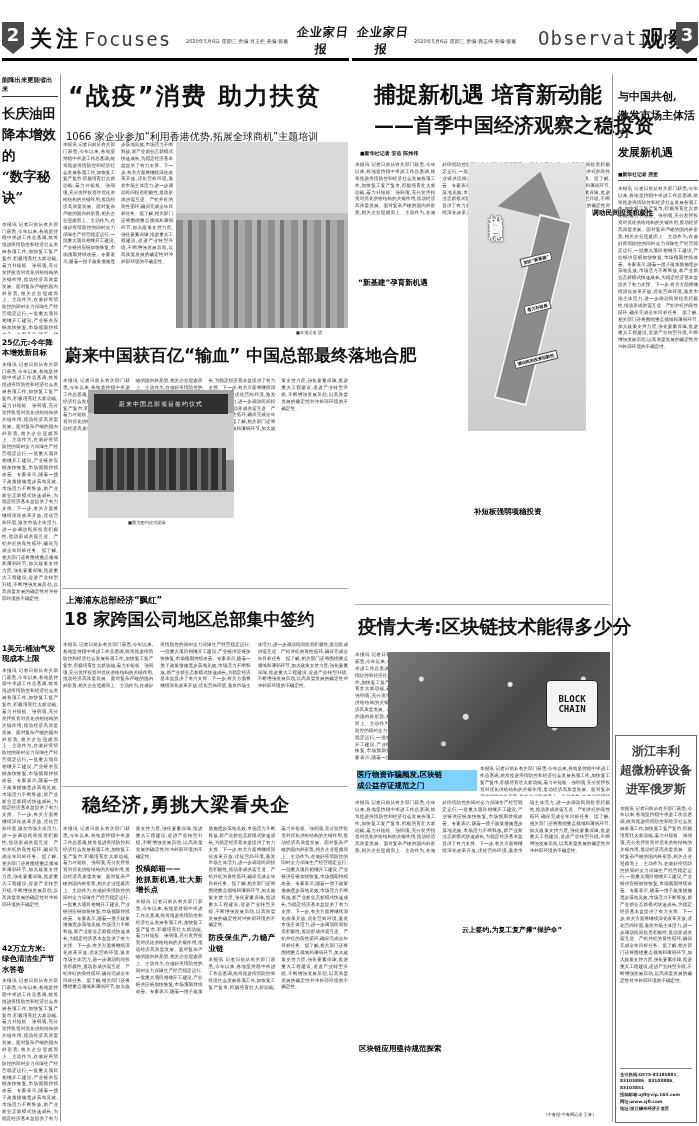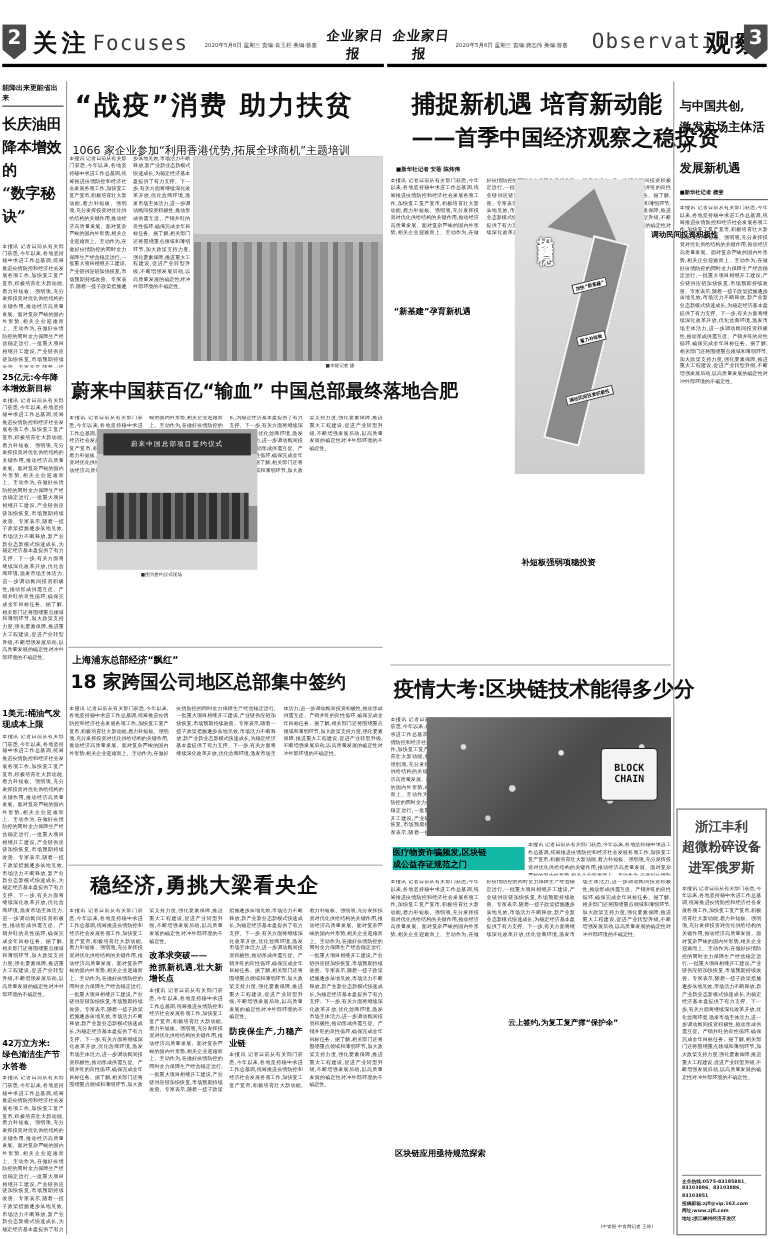--- a/index.html
+++ b/index.html
@@ -121,21 +121,21 @@
 
     <div class="abs kicker" style="left:66px;top:595px;text-align:right;">上海浦东总部经济“飘红”</div>
     <div class="abs" style="left:64px;top:608px;font-size:17px;font-weight:bold;white-space:nowrap;">18 家跨国公司地区总部集中签约</div>
     <div class="abs body-sm cols3" style="left:63px;top:642px;width:285px;height:138px;">本报讯 记者日前从有关部门获悉,今年以来,各地坚持稳中求进工作总基调,统筹推进疫情防控和经济社会发展各项工作,加快复工复产复市,积极培育壮大新动能,着力补短板、强弱项,充分发挥投资对优化供给结构的关键作用,推动经济高质量发展。面对复杂严峻的国内外形势,相关企业迎难而上、主动作为,在做好疫情防控的同时全力保障生产经营稳定运行,一批重大项目相继开工建设,产业链供应链加快恢复,市场预期持续改善。专家表示,随着一揽子政策措施逐步落地见效,市场活力不断释放,新产业新业态新模式快速成长,为稳定经济基本盘提供了有力支撑。下一步,有关方面将继续深化改革开放,优化营商环境,激发市场主体活力,进一步调动民间投资积极性,推动形成供需互促、产销并旺的良性循环,确保完成全年目标任务。据了解,相关部门还将围绕重点领域和薄弱环节,加大政策支持力度,强化要素保障,推进重大工程建设,促进产业转型升级,不断增强发展后劲,以高质量发展的确定性对冲外部环境的不确定性。</div>
     <div class="abs hline" style="left:62px;top:786px;width:286px;"></div>
 
     <div class="abs" style="left:82px;top:792px;font-size:19px;font-weight:bold;letter-spacing:1px;white-space:nowrap;">稳经济,勇挑大梁看央企</div>
     <div class="abs body-sm cols4" style="left:63px;top:826px;width:285px;height:296px;">
       <span>本报讯 记者日前从有关部门获悉,今年以来,各地坚持稳中求进工作总基调,统筹推进疫情防控和经济社会发展各项工作,加快复工复产复市,积极培育壮大新动能,着力补短板、强弱项,充分发挥投资对优化供给结构的关键作用,推动经济高质量发展。面对复杂严峻的国内外形势,相关企业迎难而上、主动作为,在做好疫情防控的同时全力保障生产经营稳定运行,一批重大项目相继开工建设,产业链供应链加快恢复,市场预期持续改善。专家表示,随着一揽子政策措施逐步落地见效,市场活力不断释放,新产业新业态新模式快速成长,为稳定经济基本盘提供了有力支撑。下一步,有关方面将继续深化改革开放,优化营商环境,激发市场主体活力,进一步调动民间投资积极性,推动形成供需互促、产销并旺的良性循环,确保完成全年目标任务。据了解,相关部门还将围绕重点领域和薄弱环节,加大政策支持力度,强化要素保障,推进重大工程建设,促进产业转型升级,不断增强发展后劲,以高质量发展的确定性对冲外部环境的不确定性。</span>
       <div class="sub-bold">
-        <div>改革求突破——</div>
+        <div>投稿邮箱——</div>
         <div>抢抓新机遇,壮大新增长点</div>
       </div>
       <span>本报讯 记者日前从有关部门获悉,今年以来,各地坚持稳中求进工作总基调,统筹推进疫情防控和经济社会发展各项工作,加快复工复产复市,积极培育壮大新动能,着力补短板、强弱项,充分发挥投资对优化供给结构的关键作用,推动经济高质量发展。面对复杂严峻的国内外形势,相关企业迎难而上、主动作为,在做好疫情防控的同时全力保障生产经营稳定运行,一批重大项目相继开工建设,产业链供应链加快恢复,市场预期持续改善。专家表示,随着一揽子政策措施逐步落地见效,市场活力不断释放,新产业新业态新模式快速成长,为稳定经济基本盘提供了有力支撑。下一步,有关方面将继续深化改革开放,优化营商环境,激发市场主体活力,进一步调动民间投资积极性,推动形成供需互促、产销并旺的良性循环,确保完成全年目标任务。据了解,相关部门还将围绕重点领域和薄弱环节,加大政策支持力度,强化要素保障,推进重大工程建设,促进产业转型升级,不断增强发展后劲,以高质量发展的确定性对冲外部环境的不确定性。</span>
       <div class="sub-bold">防疫保生产,力稳产业链</div>
       <span>本报讯 记者日前从有关部门获悉,今年以来,各地坚持稳中求进工作总基调,统筹推进疫情防控和经济社会发展各项工作,加快复工复产复市,积极培育壮大新动能,着力补短板、强弱项,充分发挥投资对优化供给结构的关键作用,推动经济高质量发展。面对复杂严峻的国内外形势,相关企业迎难而上、主动作为,在做好疫情防控的同时全力保障生产经营稳定运行,一批重大项目相继开工建设,产业链供应链加快恢复,市场预期持续改善。专家表示,随着一揽子政策措施逐步落地见效,市场活力不断释放,新产业新业态新模式快速成长,为稳定经济基本盘提供了有力支撑。下一步,有关方面将继续深化改革开放,优化营商环境,激发市场主体活力,进一步调动民间投资积极性,推动形成供需互促、产销并旺的良性循环,确保完成全年目标任务。据了解,相关部门还将围绕重点领域和薄弱环节,加大政策支持力度,强化要素保障,推进重大工程建设,促进产业转型升级,不断增强发展后劲,以高质量发展的确定性对冲外部环境的不确定性。</span>
     </div>
   </div>
 
   <div class="abs" style="left:350px;top:0;width:349px;height:1126px;">
 
@@ -169,21 +169,21 @@
     <div class="abs sub-bold" style="left:122px;top:503px;background:#fff;padding:0 2px;">补短板强弱项稳投资</div>
     <div class="abs sub-bold" style="left:240px;top:205px;background:#fff;padding:0 2px;font-size:6.8px;">调动民间投资积极性</div>
 
     <div class="abs hline" style="left:5px;top:604px;width:255px;"></div>
 
     <div class="abs" style="left:8px;top:614px;font-size:19px;font-weight:bold;white-space:nowrap;">疫情大考:区块链技术能得多少分</div>
     <div class="abs body-sm" style="left:5px;top:652px;width:60px;height:108px;">本报讯 记者日前从有关部门获悉,今年以来,各地坚持稳中求进工作总基调,统筹推进疫情防控和经济社会发展各项工作,加快复工复产复市,积极培育壮大新动能,着力补短板、强弱项,充分发挥投资对优化供给结构的关键作用,推动经济高质量发展。面对复杂严峻的国内外形势,相关企业迎难而上、主动作为,在做好疫情防控的同时全力保障生产经营稳定运行,一批重大项目相继开工建设,产业链供应链加快恢复,市场预期持续改善。专家表示,随着一揽子政策措施逐步落地见效,市场活力不断释放,新产业新业态新模式快速成长,为稳定经济基本盘提供了有力支撑。下一步,有关方面将继续深化改革开放,优化营商环境,激发市场主体活力,进一步调动民间投资积极性,推动形成供需互促、产销并旺的良性循环,确保完成全年目标任务。据了解,相关部门还将围绕重点领域和薄弱环节,加大政策支持力度,强化要素保障,推进重大工程建设,促进产业转型升级,不断增强发展后劲,以高质量发展的确定性对冲外部环境的不确定性。</div>
     <div class="abs photo-net" style="left:38px;top:652px;width:222px;height:108px;">
       <div class="abs blockchain-box" style="left:158px;top:28px;width:52px;height:48px;">BLOCK CHAIN</div>
     </div>
-    <div class="abs sub-bold" style="left:7px;top:766px;width:120px;background:#14b8a6;">
+    <div class="abs sub-bold" style="left:7px;top:766px;width:120px;background:#7dd3fc;">
       <div>医疗物资诈骗频发,区块链</div>
       <div>成公益存证规范之门</div>
     </div>
     <div class="abs body-sm" style="left:130px;top:766px;width:130px;height:30px;">本报讯 记者日前从有关部门获悉,今年以来,各地坚持稳中求进工作总基调,统筹推进疫情防控和经济社会发展各项工作,加快复工复产复市,积极培育壮大新动能,着力补短板、强弱项,充分发挥投资对优化供给结构的关键作用,推动经济高质量发展。面对复杂严峻的国内外形势,相关企业迎难而上、主动作为,在做好疫情防控的同时全力保障生产经营稳定运行,一批重大项目相继开工建设,产业链供应链加快恢复,市场预期持续改善。专家表示,随着一揽子政策措施逐步落地见效,市场活力不断释放,新产业新业态新模式快速成长,为稳定经济基本盘提供了有力支撑。下一步,有关方面将继续深化改革开放,优化营商环境,激发市场主体活力,进一步调动民间投资积极性,推动形成供需互促、产销并旺的良性循环,确保完成全年目标任务。据了解,相关部门还将围绕重点领域和薄弱环节,加大政策支持力度,强化要素保障,推进重大工程建设,促进产业转型升级,不断增强发展后劲,以高质量发展的确定性对冲外部环境的不确定性。</div>
     <div class="abs body-sm cols3" style="left:5px;top:800px;width:255px;height:308px;">本报讯 记者日前从有关部门获悉,今年以来,各地坚持稳中求进工作总基调,统筹推进疫情防控和经济社会发展各项工作,加快复工复产复市,积极培育壮大新动能,着力补短板、强弱项,充分发挥投资对优化供给结构的关键作用,推动经济高质量发展。面对复杂严峻的国内外形势,相关企业迎难而上、主动作为,在做好疫情防控的同时全力保障生产经营稳定运行,一批重大项目相继开工建设,产业链供应链加快恢复,市场预期持续改善。专家表示,随着一揽子政策措施逐步落地见效,市场活力不断释放,新产业新业态新模式快速成长,为稳定经济基本盘提供了有力支撑。下一步,有关方面将继续深化改革开放,优化营商环境,激发市场主体活力,进一步调动民间投资积极性,推动形成供需互促、产销并旺的良性循环,确保完成全年目标任务。据了解,相关部门还将围绕重点领域和薄弱环节,加大政策支持力度,强化要素保障,推进重大工程建设,促进产业转型升级,不断增强发展后劲,以高质量发展的确定性对冲外部环境的不确定性。</div>
     <div class="abs sub-bold" style="left:110px;top:922px;background:#fff;padding:0 2px;font-size:6.8px;">云上签约,为复工复产撑“保护伞”</div>
     <div class="abs sub-bold" style="left:7px;top:1040px;background:#fff;padding:0 2px;">区块链应用亟待规范探索</div>
     <div class="abs caption" style="left:196px;top:1112px;">(中青报·中青网记者 王林)</div>
 
     <div class="abs vline" style="left:262px;top:74px;height:1048px;"></div>

